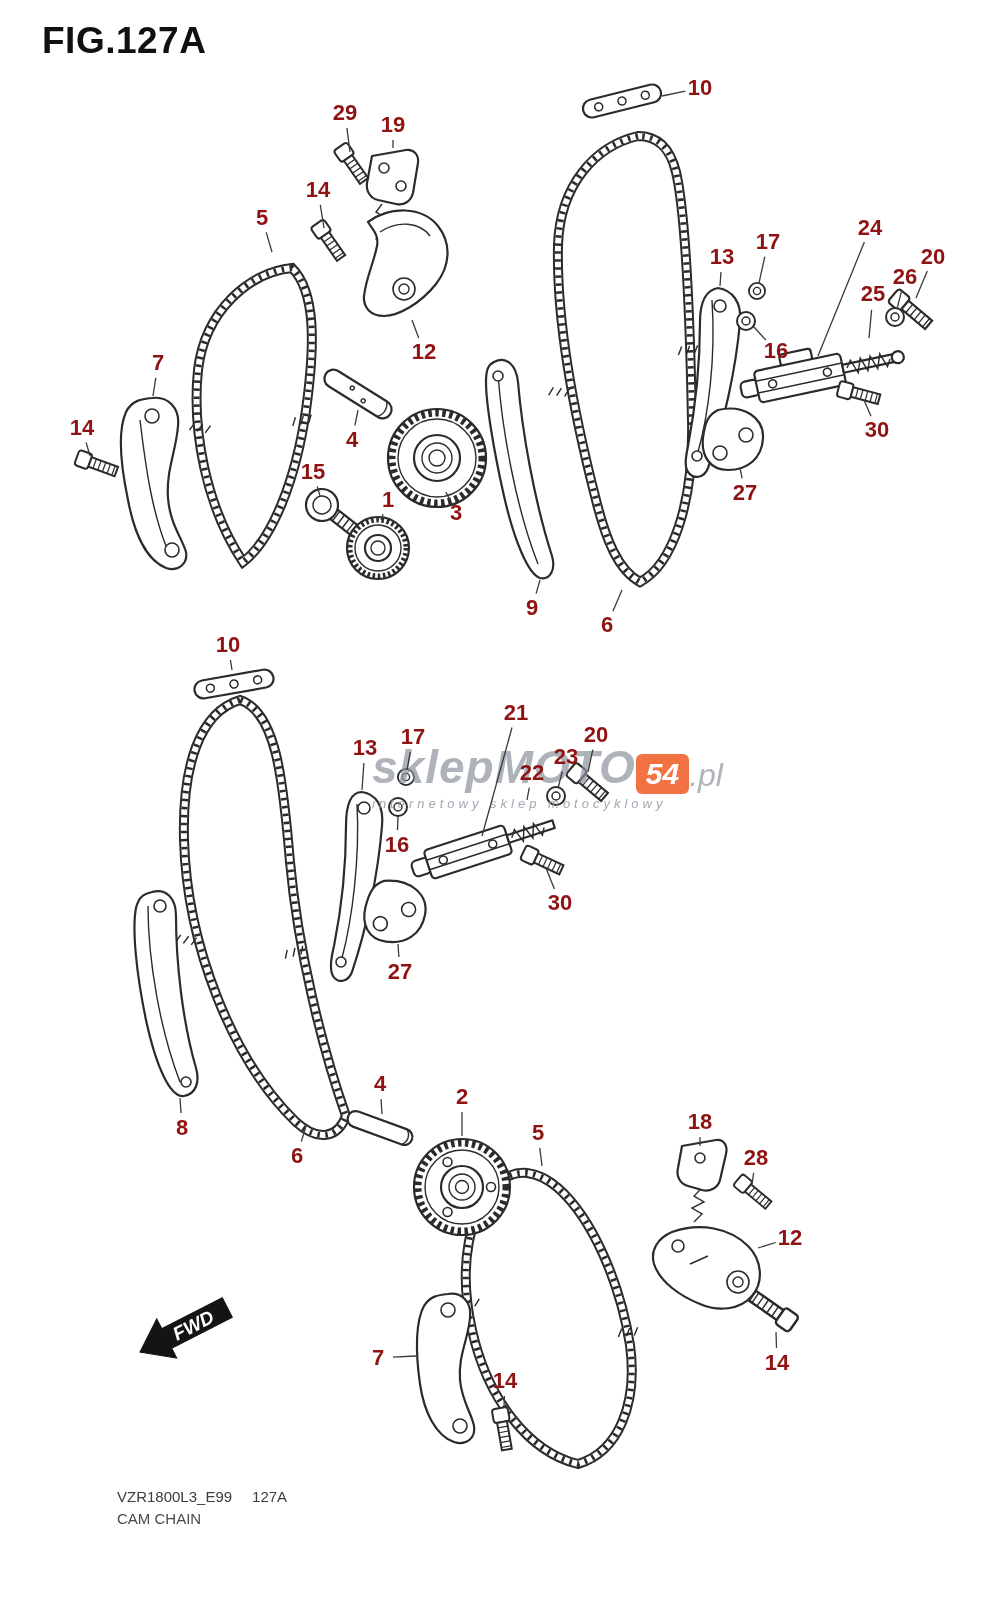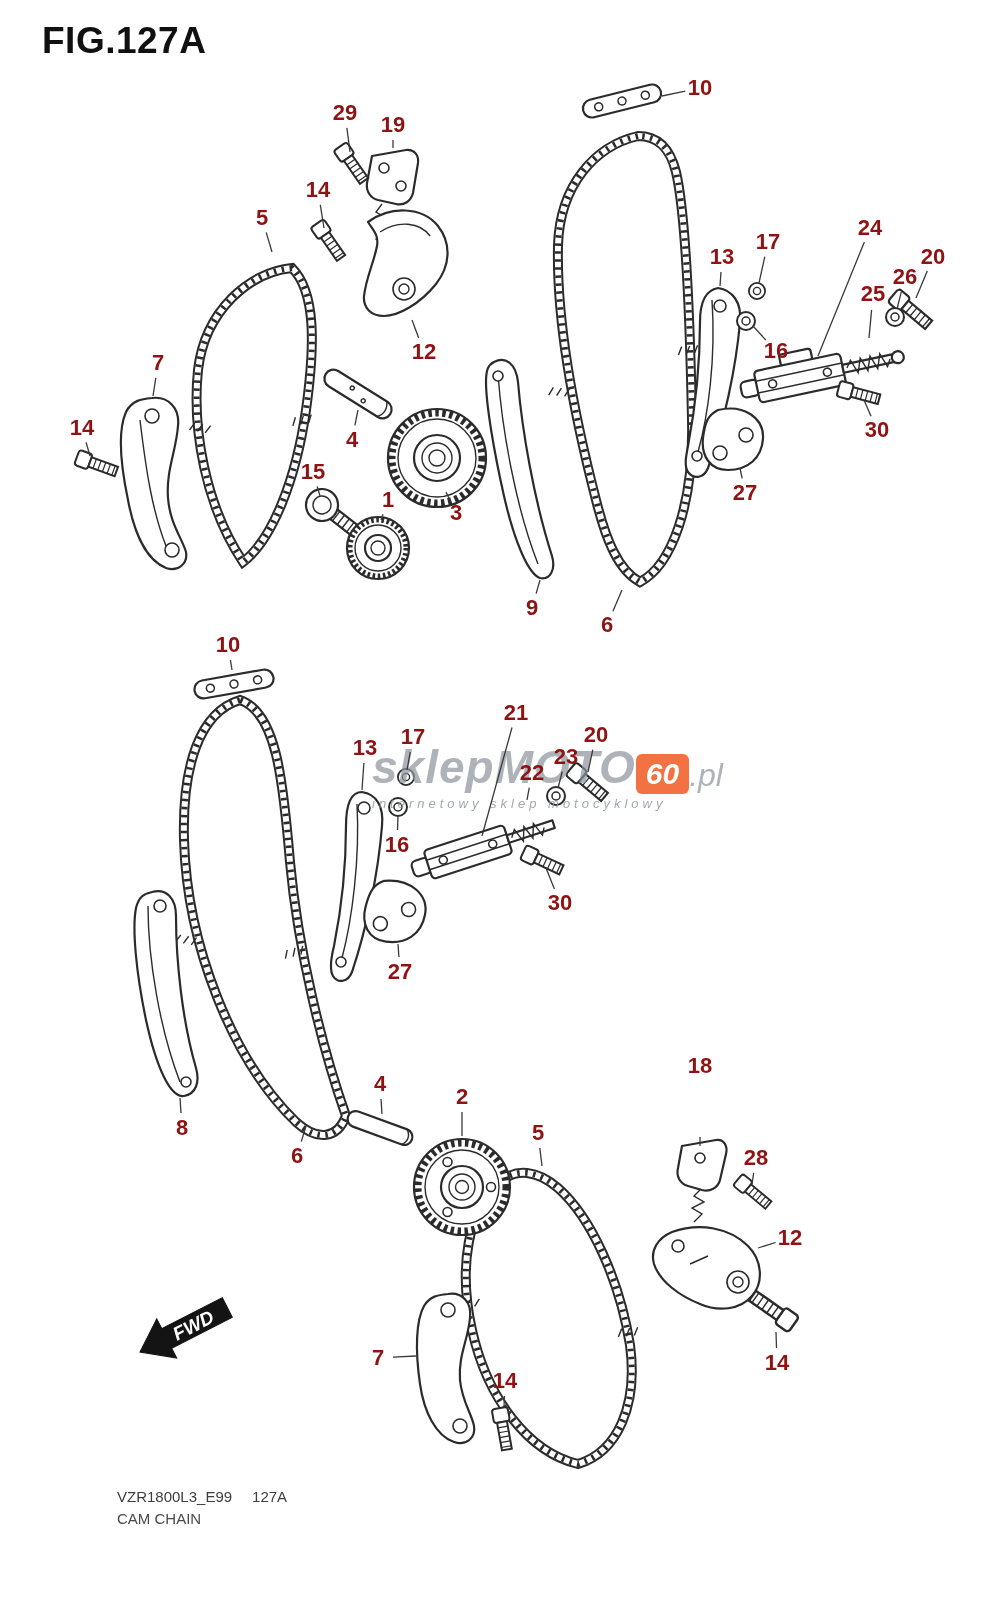--- a/index.html
+++ b/index.html
@@ -279,21 +279,21 @@
 
     <g transform="translate(140,1352) rotate(-27)">
       <polygon points="0,0 30,-22 30,-11 98,-11 98,11 30,11 30,22" fill="#141414" stroke="#141414"></polygon>
       <text x="38" y="7" fill="#fff" font-size="19" font-style="italic" font-weight="bold">FWD</text>
     </g>
   </svg>
 
   <div class="watermark">
     <div class="wm-row">
       <span class="wm-main">sklepMOTO</span>
-      <span class="wm-badge">60</span>
+      <span class="wm-badge">54</span>
       <span class="wm-suffix">.pl</span>
     </div>
     <div class="wm-tagline">internetowy sklep motocyklowy</div>
   </div>
 
   <svg class="layer" id="leader-svg" width="1000" height="1600" viewBox="0 0 1000 1600">
       <line x1="346.9" y1="127.9" x2="350" y2="152"></line>
       <line x1="393.0" y1="140.0" x2="393" y2="148"></line>
       <line x1="685.3" y1="91.1" x2="662" y2="96"></line>
       <line x1="320.3" y1="204.8" x2="324" y2="228"></line>
@@ -370,21 +370,21 @@
       <span class="callout" style="left: 596px; top: 735px;">20</span>
       <span class="callout" style="left: 532px; top: 773px;">22</span>
       <span class="callout" style="left: 397px; top: 845px;">16</span>
       <span class="callout" style="left: 560px; top: 903px;">30</span>
       <span class="callout" style="left: 400px; top: 972px;">27</span>
       <span class="callout" style="left: 182px; top: 1128px;">8</span>
       <span class="callout" style="left: 297px; top: 1156px;">6</span>
       <span class="callout" style="left: 380px; top: 1084px;">4</span>
       <span class="callout" style="left: 462px; top: 1097px;">2</span>
       <span class="callout" style="left: 538px; top: 1133px;">5</span>
-      <span class="callout" style="left: 700px; top: 1066px;">18</span>
+      <span class="callout" style="left: 700px; top: 1122px;">18</span>
       <span class="callout" style="left: 756px; top: 1158px;">28</span>
       <span class="callout" style="left: 790px; top: 1238px;">12</span>
       <span class="callout" style="left: 777px; top: 1363px;">14</span>
       <span class="callout" style="left: 378px; top: 1358px;">7</span>
       <span class="callout" style="left: 505px; top: 1381px;">14</span>
     </div>
 
   <div class="footer">
     <div class="footer-line1">
       <span>VZR1800L3_E99</span><span class="footer-page">127A</span>

